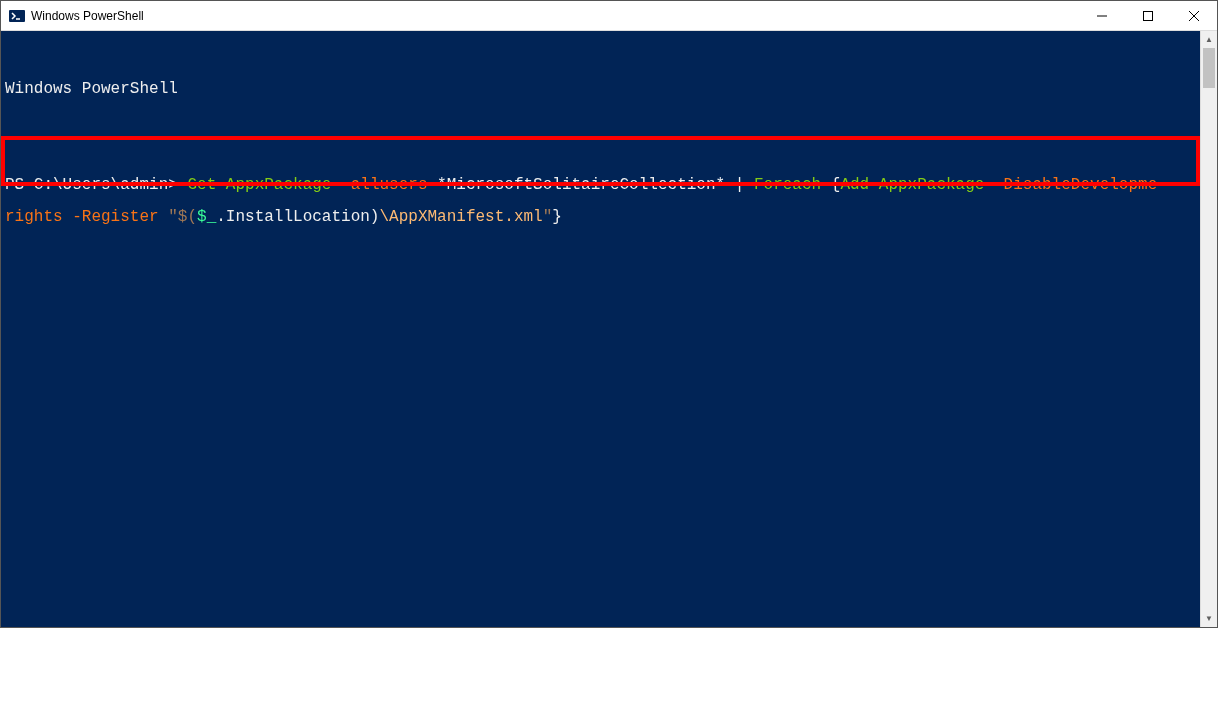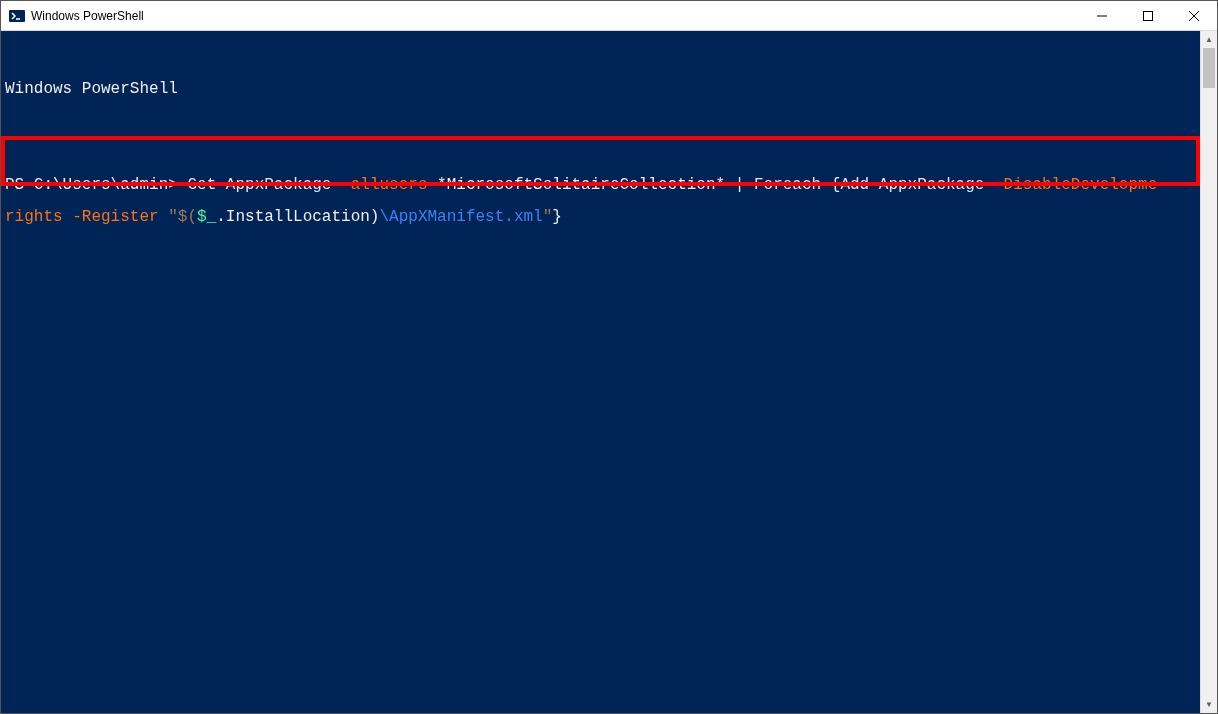--- a/index.html
+++ b/index.html
@@ -10,21 +10,21 @@
     body {
       font-family: "Segoe UI", Tahoma, sans-serif;
       width: 1218px;
       height: 714px;
       background: #fff;
       overflow: hidden;
       position: relative;
     }
     .window {
       width: 1218px;
-      height: 714px;
+      height: 628px;
       border: 1px solid #555;
       display: flex;
       flex-direction: column;
       background: #fff;
     }
     .titlebar {
       height: 30px;
       background: #fff;
       display: flex;
       align-items: center;
@@ -111,25 +111,25 @@
       top: 0;
       left: 2px;
       right: 2px;
       height: 40px;
       background: #c2c2c2;
     }
     .line {
       display: block;
     }
     .c-white { color: #eeeeee; }
-    .c-yellow { color: #e5e5e5; }
+    .c-yellow { color: #84cc16; }
     .c-gray { color: #f97316; }
     .c-string { color: #a07855; }
     .c-var { color: #3aff99; }
-    .c-path { color: #3b82f6; }
+    .c-path { color: #fdba74; }
     .highlight-box {
       position: absolute;
       border: 4px solid #ff0000;
       left: 0;
       right: 0;
       pointer-events: none;
     }
   </style>
 </head>
 <body>

